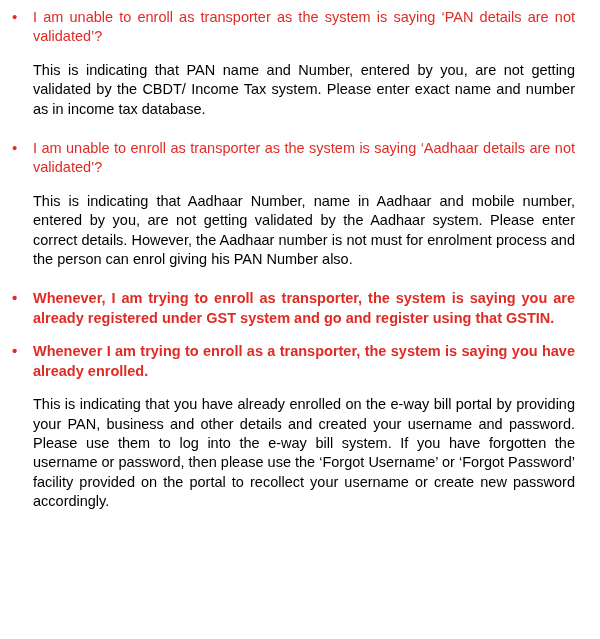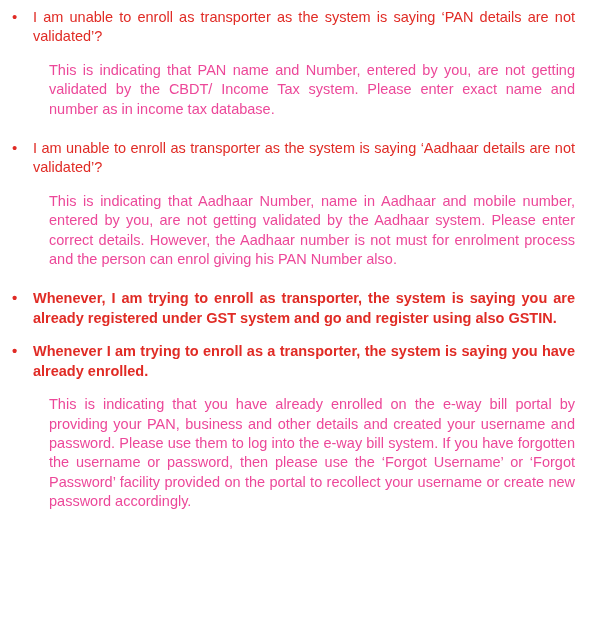--- a/index.html
+++ b/index.html
@@ -28,22 +28,22 @@
   }
   .question.q-bold { font-weight: bold; }
   .bullet {
     position: absolute;
     left: -21px;
     top: -1px;
     color: #e02b25;
     font-size: 15px;
   }
   .answer {
-    margin: 0 0 20px 16px;
-    color: #ec4899;
+    margin: 0 0 20px 0;
+    color: #000000;
     text-align: justify;
   }
 </style>
 </head>
 <body>
 
 <div class="page">
 
   <div class="faq-item">
     <p class="question">
@@ -57,21 +57,21 @@
     <p class="question">
       <span class="bullet">•</span>
       <span>I am unable to enroll as transporter as the system is saying ‘Aadhaar details are not validated’?</span>
     </p>
     <p class="answer">This is indicating that Aadhaar Number, name in Aadhaar and mobile number, entered by you, are not getting validated by the Aadhaar system. Please enter correct details. However, the Aadhaar number is not must for enrolment process and the person can enrol giving his PAN Number also.</p>
   </div>
 
   <div class="faq-item">
     <p class="question q-bold">
       <span class="bullet">•</span>
-      <span>Whenever, I am trying to enroll as transporter, the system is saying you are already registered under GST system and go and register using also GSTIN.</span>
+      <span>Whenever, I am trying to enroll as transporter, the system is saying you are already registered under GST system and go and register using that GSTIN.</span>
     </p>
   </div>
 
   <div class="faq-item">
     <p class="question q-bold">
       <span class="bullet">•</span>
       <span>Whenever I am trying to enroll as a transporter, the system is saying you have already enrolled.</span>
     </p>
     <p class="answer">This is indicating that you have already enrolled on the e-way bill portal by providing your PAN, business and other details and created your username and password. Please use them to log into the e-way bill system. If you have forgotten the username or password, then please use the ‘Forgot Username’ or ‘Forgot Password’ facility provided on the portal to recollect your username or create new password accordingly.</p>
   </div>

